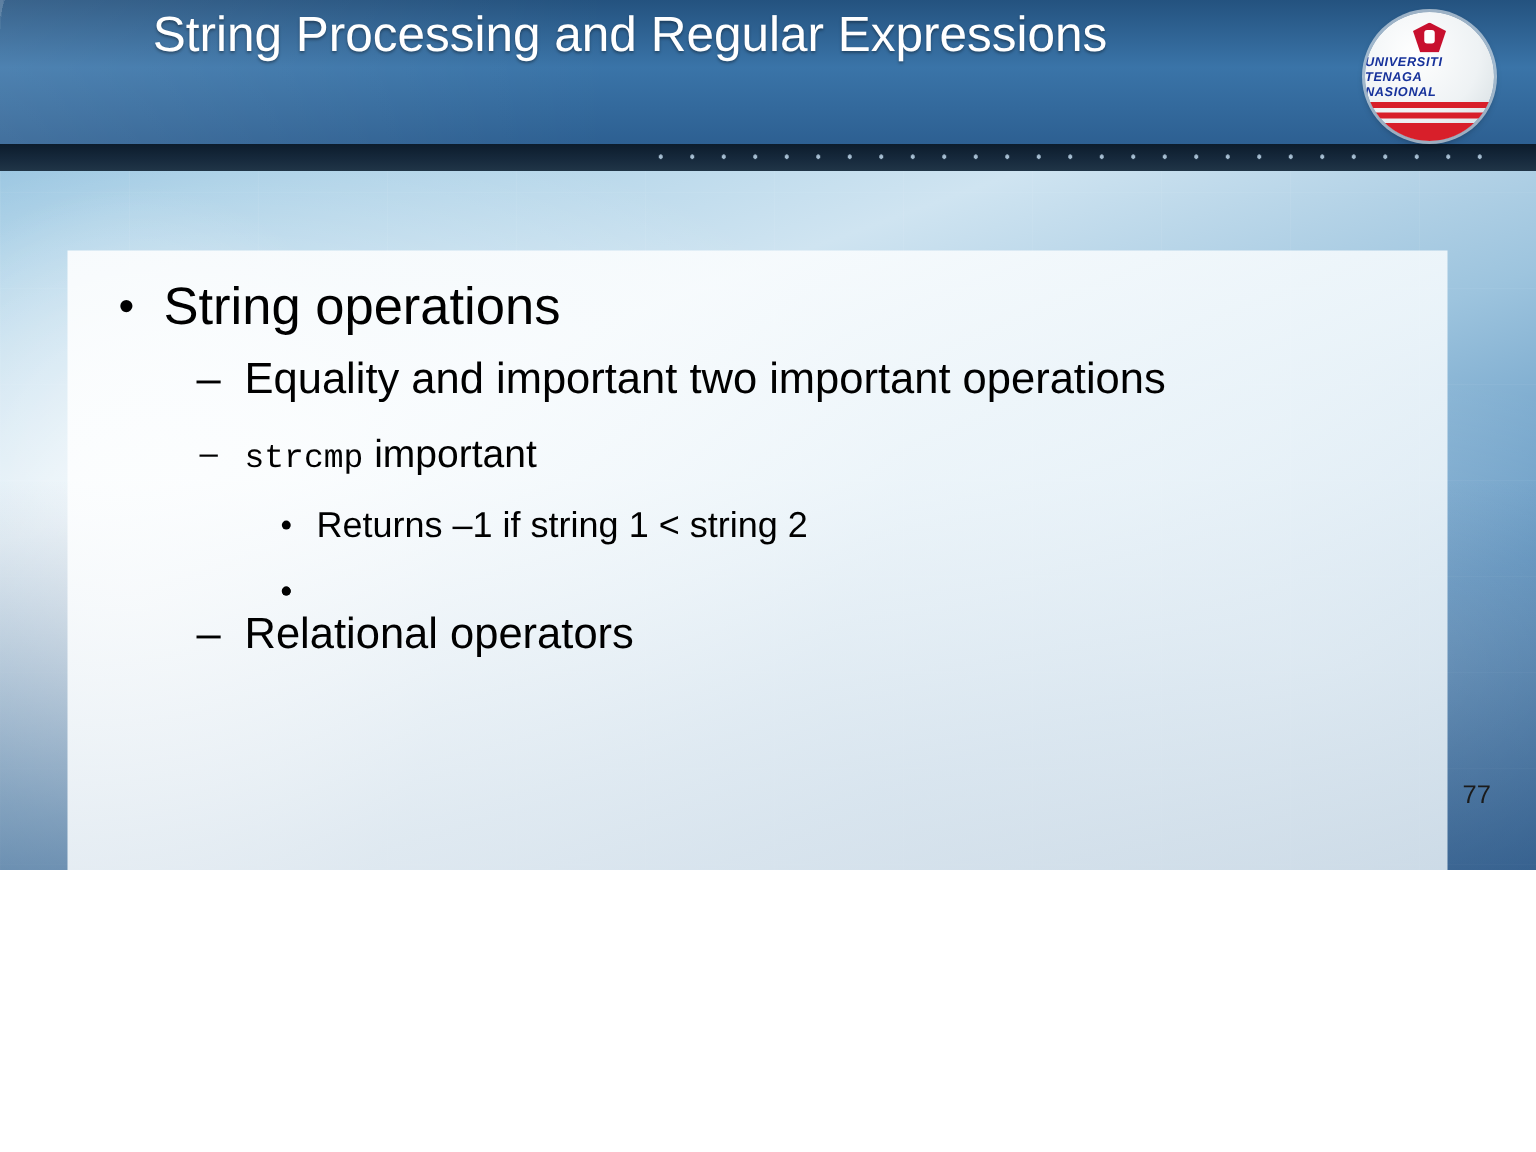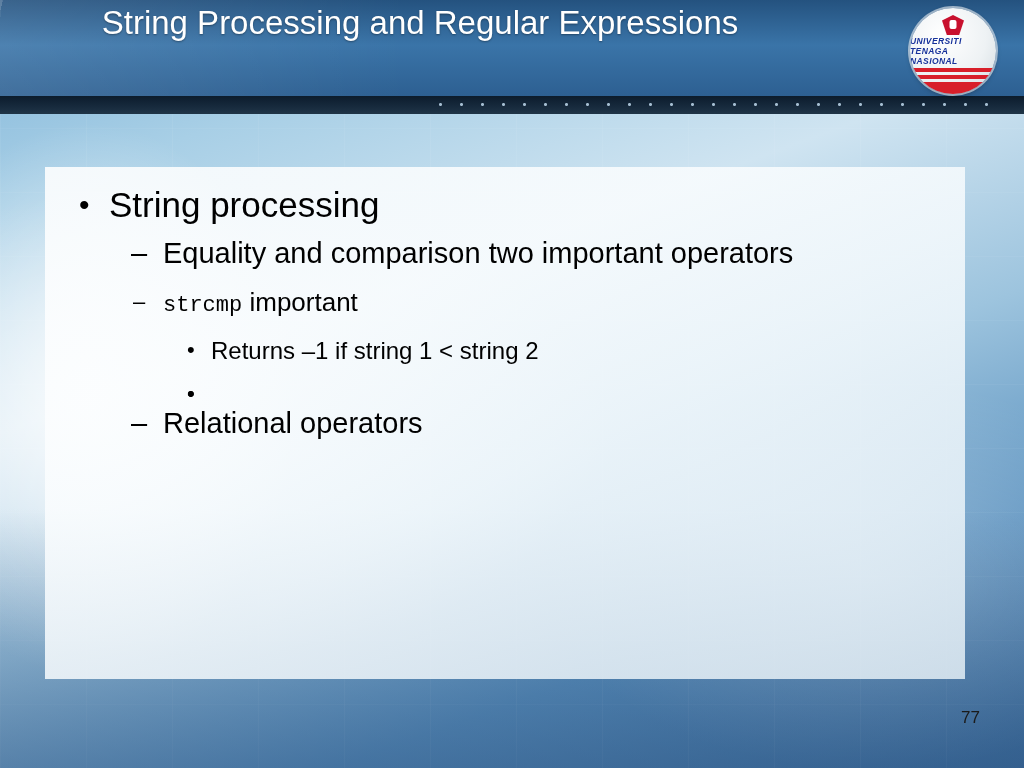--- a/index.html
+++ b/index.html
@@ -9,21 +9,21 @@
   body {
     width: 1024px;
     height: 768px;
     overflow: hidden;
     font-family: "Liberation Sans", sans-serif;
   }
 
   .slide {
     position: relative;
     width: 1024px;
-    height: 768px;
+    height: 580px;
     background:
       radial-gradient(ellipse 700px 400px at 18% 55%, rgba(255,255,255,0.55) 0%, rgba(255,255,255,0.0) 60%),
       radial-gradient(ellipse 500px 300px at 85% 75%, rgba(255,255,255,0.28) 0%, rgba(255,255,255,0.0) 65%),
       linear-gradient(160deg, #7fb4d8 0%, #a8cfe6 18%, #cfe4f1 38%, #9dc4de 58%, #5d93c0 78%, #3f6f9e 100%);
     overflow: hidden;
   }
 
   
   .slide-texture {
     position: absolute;
@@ -237,21 +237,21 @@
     position: absolute;
     left: 124px;
     top: -1px;
     font-size: 22px;
   }
 
   .spacer-lg { height: 18px; }
 
   .page-number {
     position: absolute;
-    right: 44px;
+    right: 30px;
     bottom: 40px;
     font-size: 17px;
     color: #1b1b1b;
     font-family: "Liberation Sans", sans-serif;
   }
 </style>
 </head>
 <body>
 
 <div class="slide">
@@ -279,26 +279,26 @@
       <div class="bar b2"></div>
       <div class="bar b3"></div>
     </div>
   </div>
 
   <div class="content-panel">
     <div class="bullets">
 
       <div class="lvl1">
         <span class="mk">•</span>
-        <span>String processing</span>
+        <span>String operations</span>
       </div>
 
       <div class="lvl2">
         <span class="mk">–</span>
-        <span>Equality and comparison two important operators</span>
+        <span>Equality and important two important operations</span>
       </div>
 
       <div class="lvl2 small">
         <span class="mk">–</span>
         <span class="mono">strcmp</span><span> important</span>
       </div>
 
       <div class="lvl3">
         <span class="mk">•</span>
         <span>Returns –1 if string 1 &lt; string 2</span>

